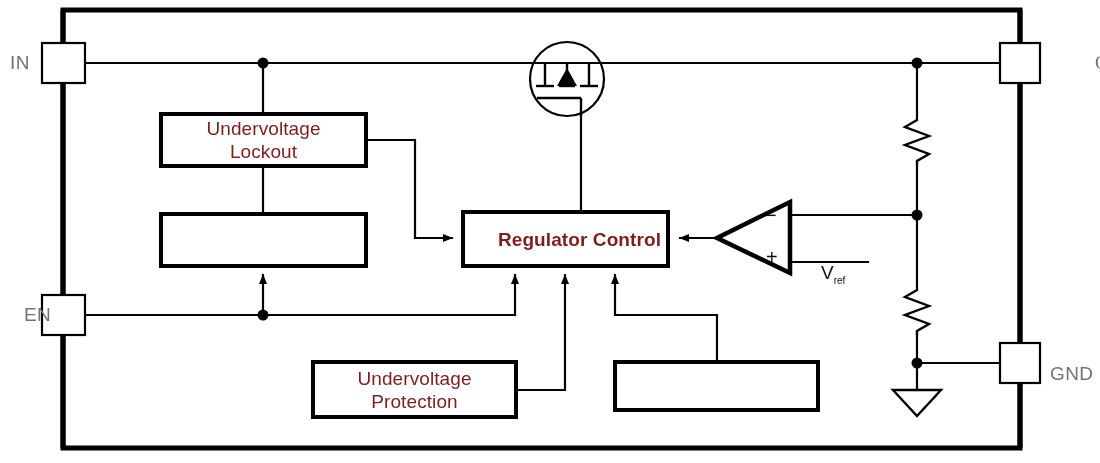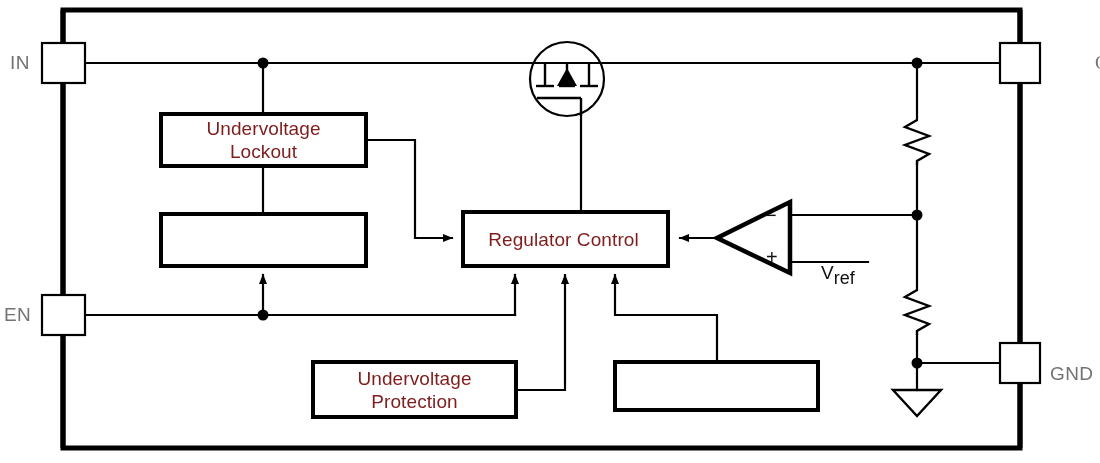--- a/index.html
+++ b/index.html
@@ -24,21 +24,21 @@
     font-family:"Liberation Sans",sans-serif;
     font-size:19px;
     letter-spacing:0.4px;
   }
   .sym-label{
     position:absolute;
     color:#111111;
     font-family:"Liberation Sans",sans-serif;
     font-size:19px;
   }
-  .sym-label sub{font-size:18px;}
+  .sym-label sub{font-size:10px;}
   .opsign{
     position:absolute;
     color:#111111;
     font-family:"Liberation Sans",sans-serif;
     font-size:20px;
     font-weight:400;
   }
 </style>
 </head>
 <body>
@@ -159,26 +159,26 @@
       <circle cx="263" cy="63" r="5.5"></circle>
       <circle cx="263" cy="315" r="5.5"></circle>
       <circle cx="917" cy="63" r="5.5"></circle>
       <circle cx="917" cy="215" r="5.5"></circle>
       <circle cx="917" cy="363" r="5.5"></circle>
     </g>
   </svg>
 
   <div class="blk-label" style="left:161px;top:114px;width:205px;height:52px;">Undervoltage
 Lockout</div>
-  <div class="blk-label" style="left:461px;top:212px;width:205px;height:54px;">Regulator Control</div>
+  <div class="blk-label" style="left:477px;top:212px;width:205px;height:54px;font-weight:bold;">Regulator Control</div>
   <div class="blk-label" style="left:313px;top:362px;width:203px;height:55px;">Undervoltage
 Protection</div>
 
   <div class="pin-label" style="left:10px;top:52px;">IN</div>
-  <div class="pin-label" style="left:4px;top:304px;">EN</div>
+  <div class="pin-label" style="left:24px;top:304px;">EN</div>
   <div class="pin-label" style="left:1095px;top:52px;font-family:Liberation Serif, serif;">OUT</div>
   <div class="pin-label" style="left:1050px;top:363px;">GND</div>
 
   <div class="opsign" style="left:765px;top:204px;">−</div>
   <div class="opsign" style="left:766px;top:246px;">+</div>
 
   <div class="sym-label" style="left:821px;top:262px;">
     <span>V</span><sub>ref</sub>
   </div>
 

